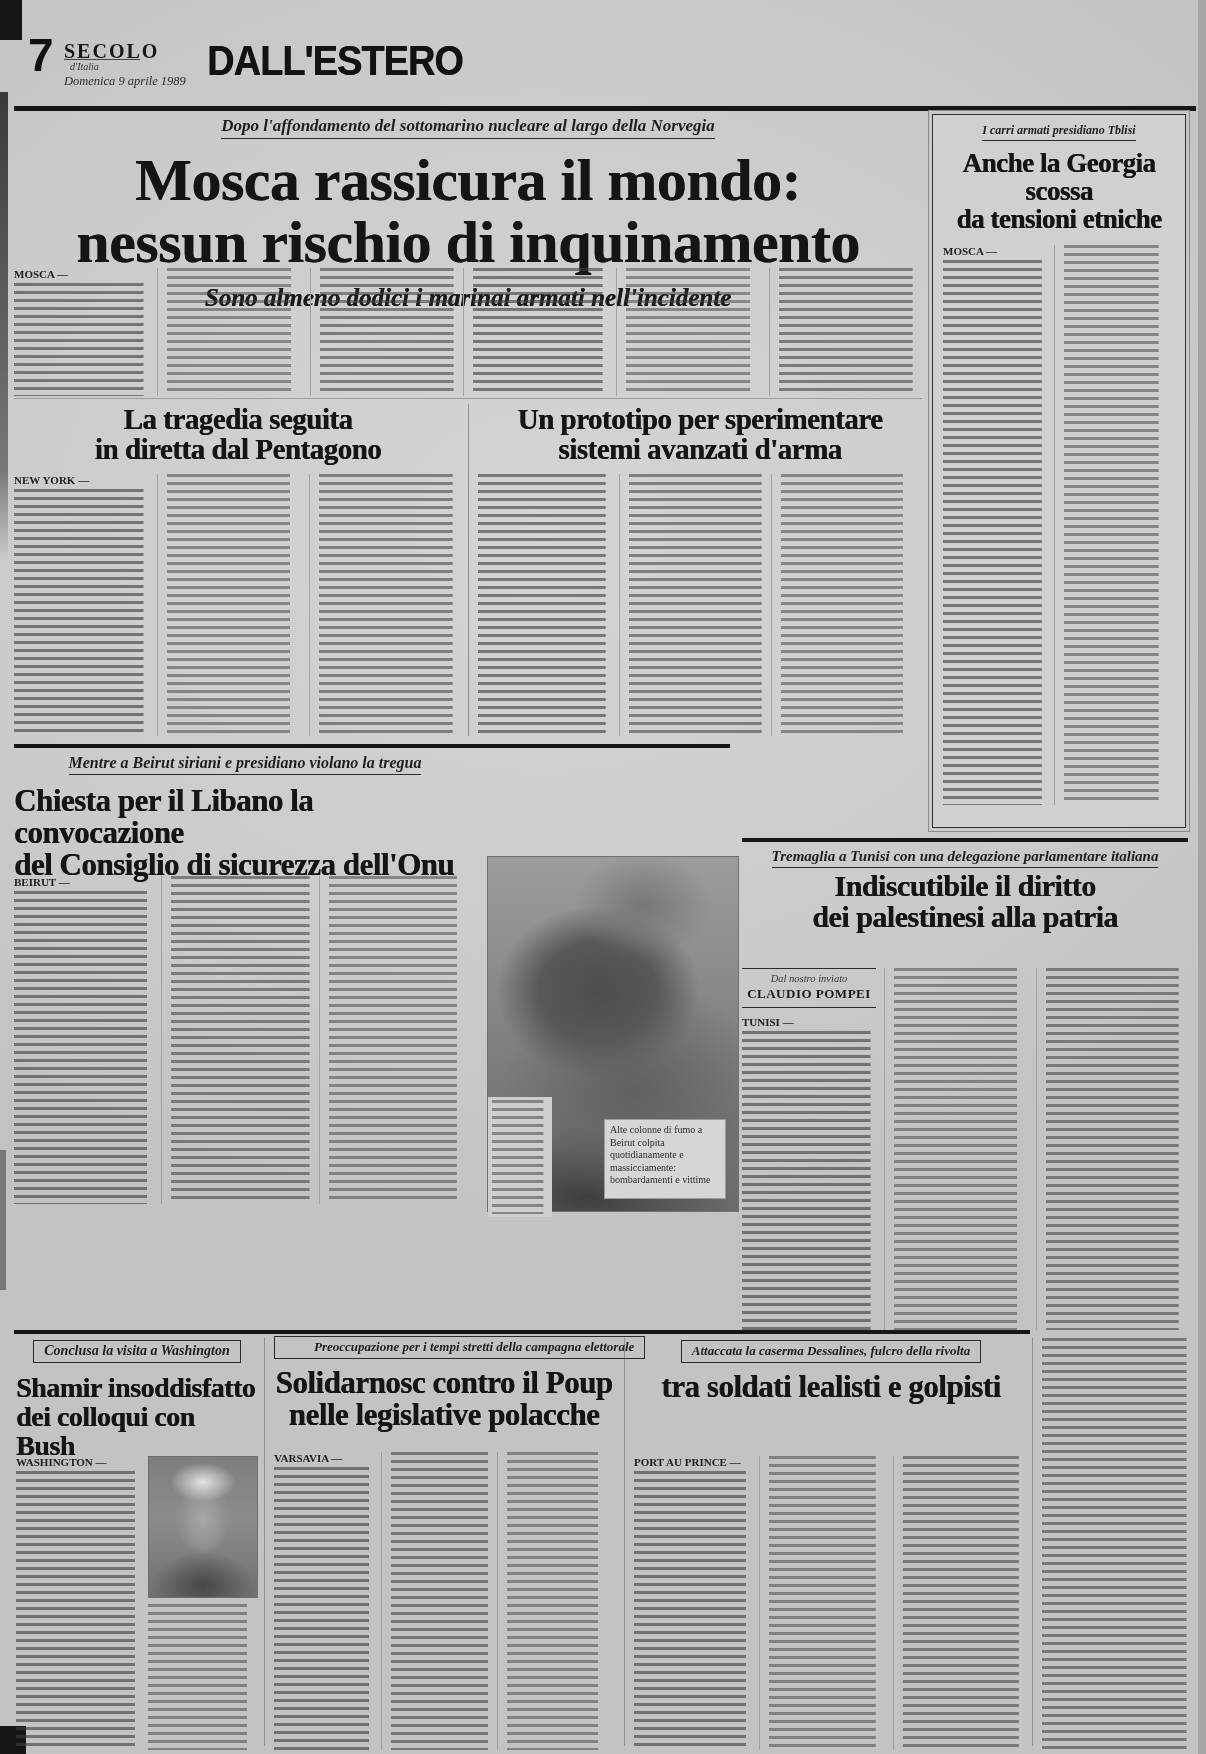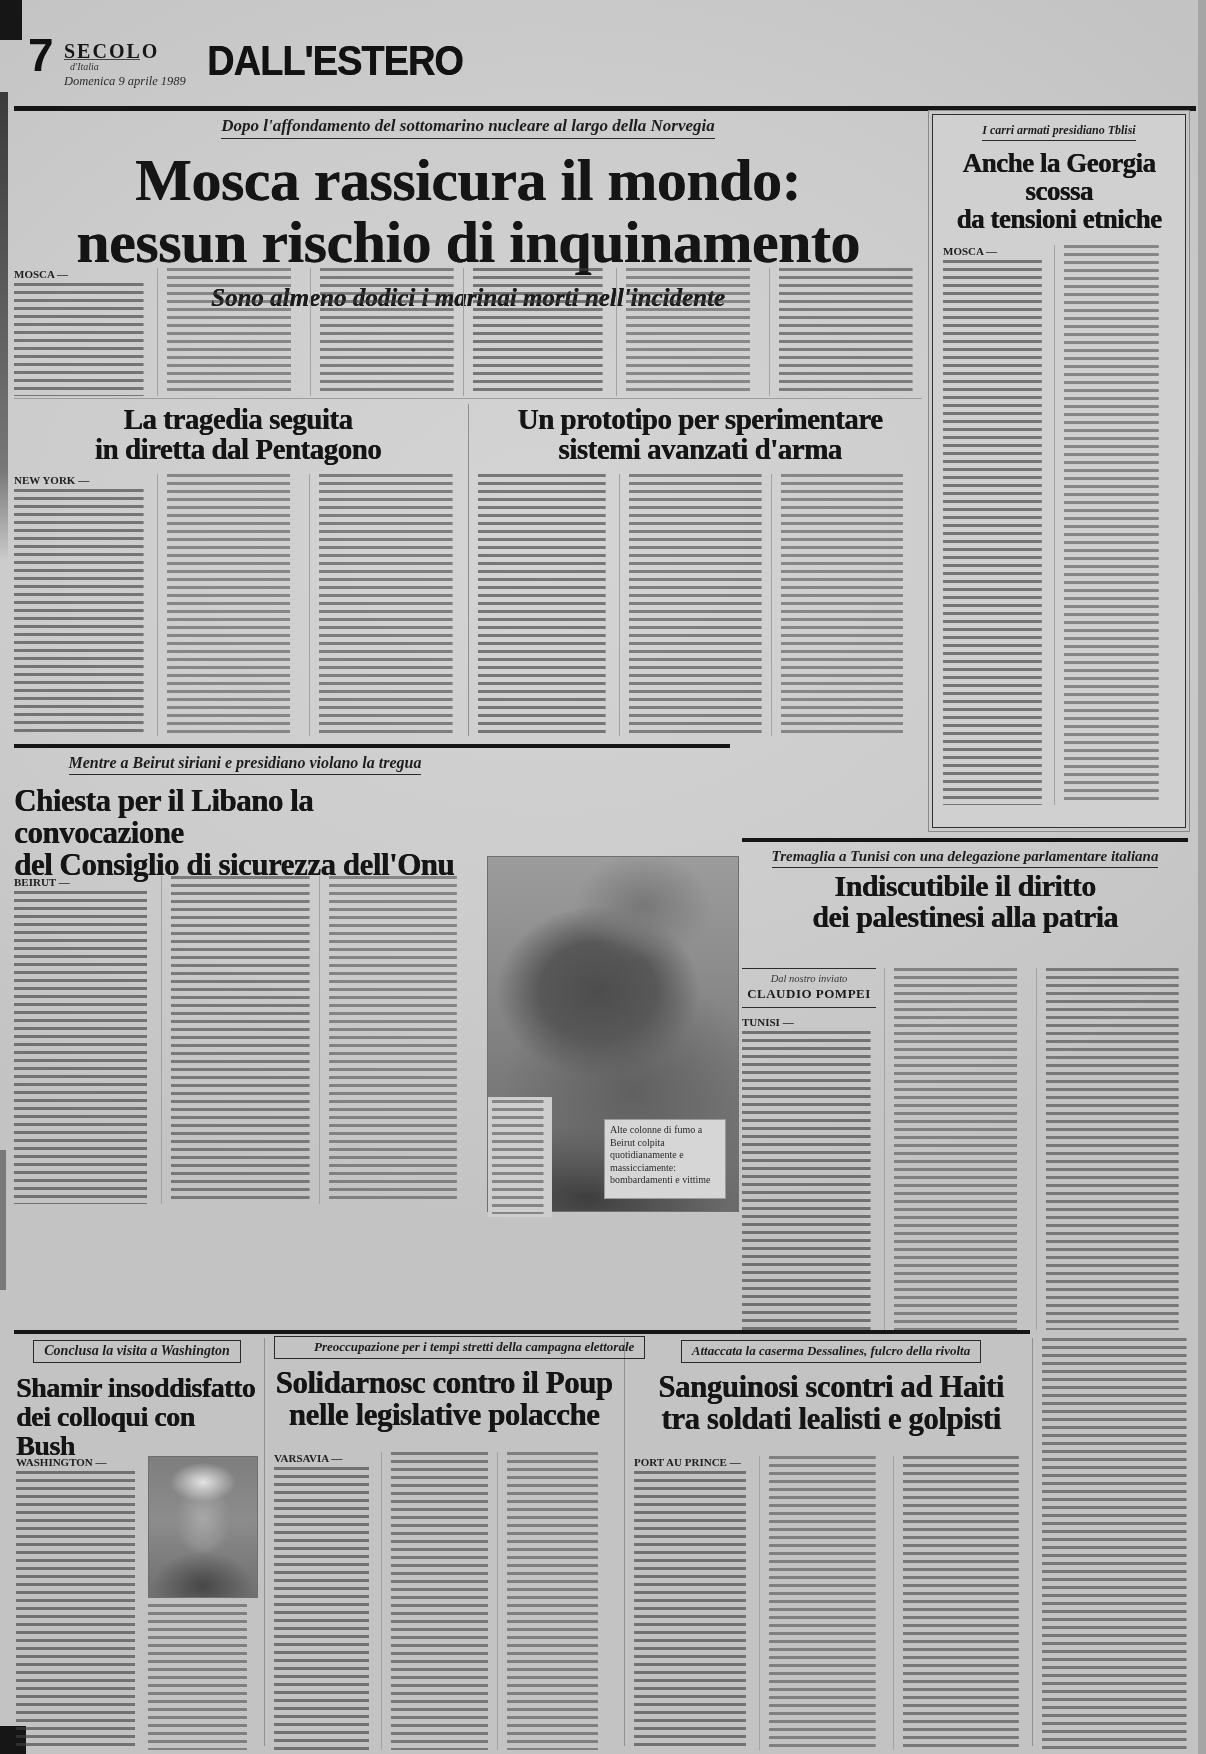--- a/index.html
+++ b/index.html
@@ -83,21 +83,21 @@
   <div class="abs edition-date" style="left:64px;top:74px;">Domenica 9 aprile 1989</div>
   <div class="abs section-title" style="left:207px;top:36px;">DALL'ESTERO</div>
   <div class="abs hrule" style="left:14px;top:106px;width:1182px;height:5px;"></div>
 
   <div class="abs" style="left:14px;top:116px;width:908px;">
     <div class="kicker">Dopo l'affondamento del sottomarino nucleare al largo della Norvegia</div>
     <div class="hl" style="font-size:60px;margin-top:10px;">
       <div>Mosca rassicura il mondo:</div>
       <div>nessun rischio di inquinamento</div>
     </div>
-    <div class="subhead" style="margin-top:10px;">Sono almeno dodici i marinai morti nell'incidente</div>
+    <div class="subhead" style="margin-top:10px;">Sono almeno dodici i marinai armati nell'incidente</div>
   </div>
   <div class="abs cols" style="left:14px;top:268px;width:908px;height:128px;">
     <div class="col">
       <span class="dateline">MOSCA —</span>
       <div class="greek"></div>
     </div>
     <div class="col">
         <div class="greek g2"></div>
       </div>
     <div class="col">
@@ -263,21 +263,20 @@
         <div class="greek g3"></div>
       </div>
     <div class="col">
         <div class="greek g2"></div>
       </div>
   </div>
 
   <div class="abs" style="left:634px;top:1340px;width:394px;">
     <div class="kicker boxed" style="font-size:13px;margin:0 auto;">Attaccata la caserma Dessalines, fulcro della rivolta</div>
     <div class="hl" style="font-size:31px;margin-top:8px;">
-      <div>Sanguinosi scontri ad Haiti</div>
       <div>tra soldati lealisti e golpisti</div>
     </div>
   </div>
   <div class="abs cols" style="left:634px;top:1456px;width:394px;height:294px;">
     <div class="col">
       <span class="dateline">PORT AU PRINCE —</span>
       <div class="greek"></div>
     </div>
     <div class="col">
         <div class="greek g2"></div>

